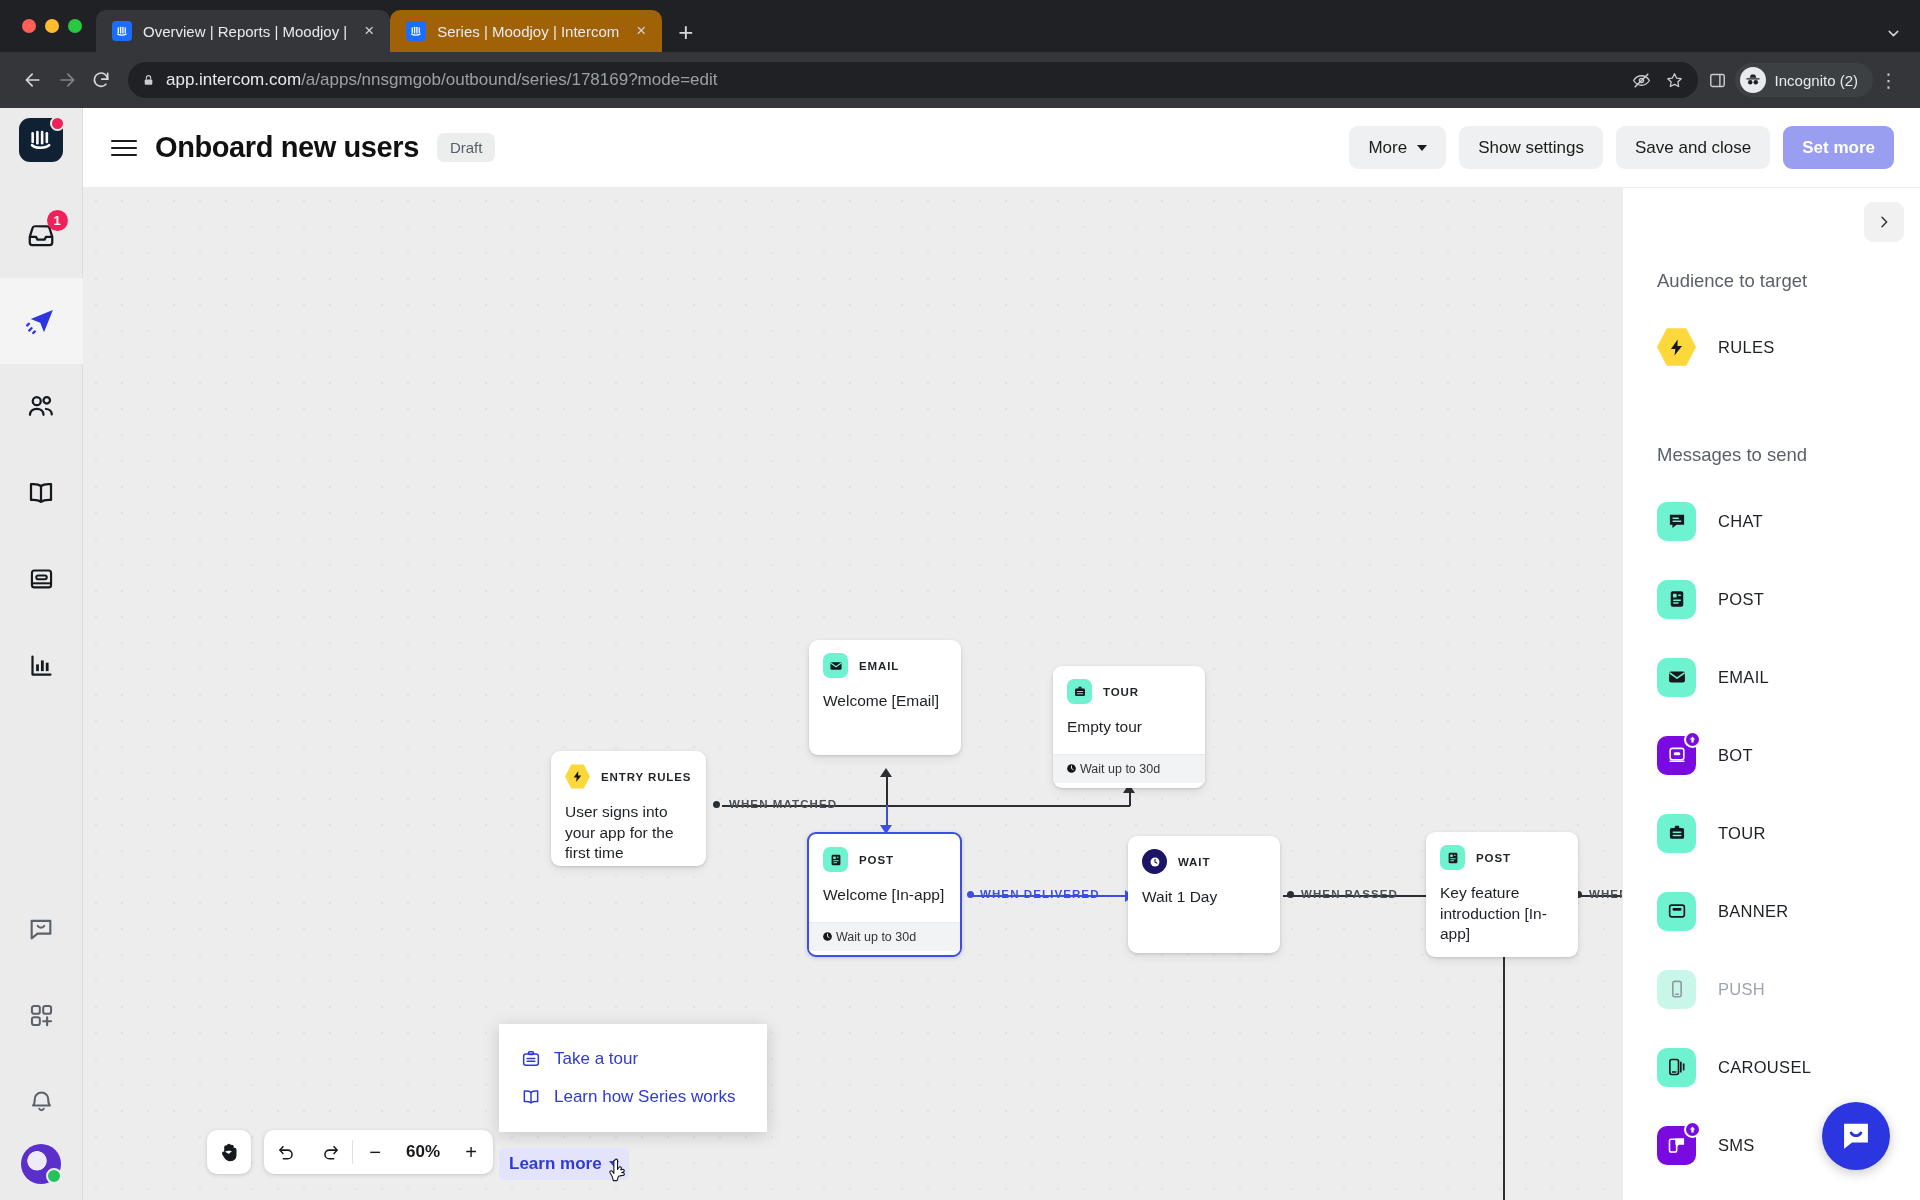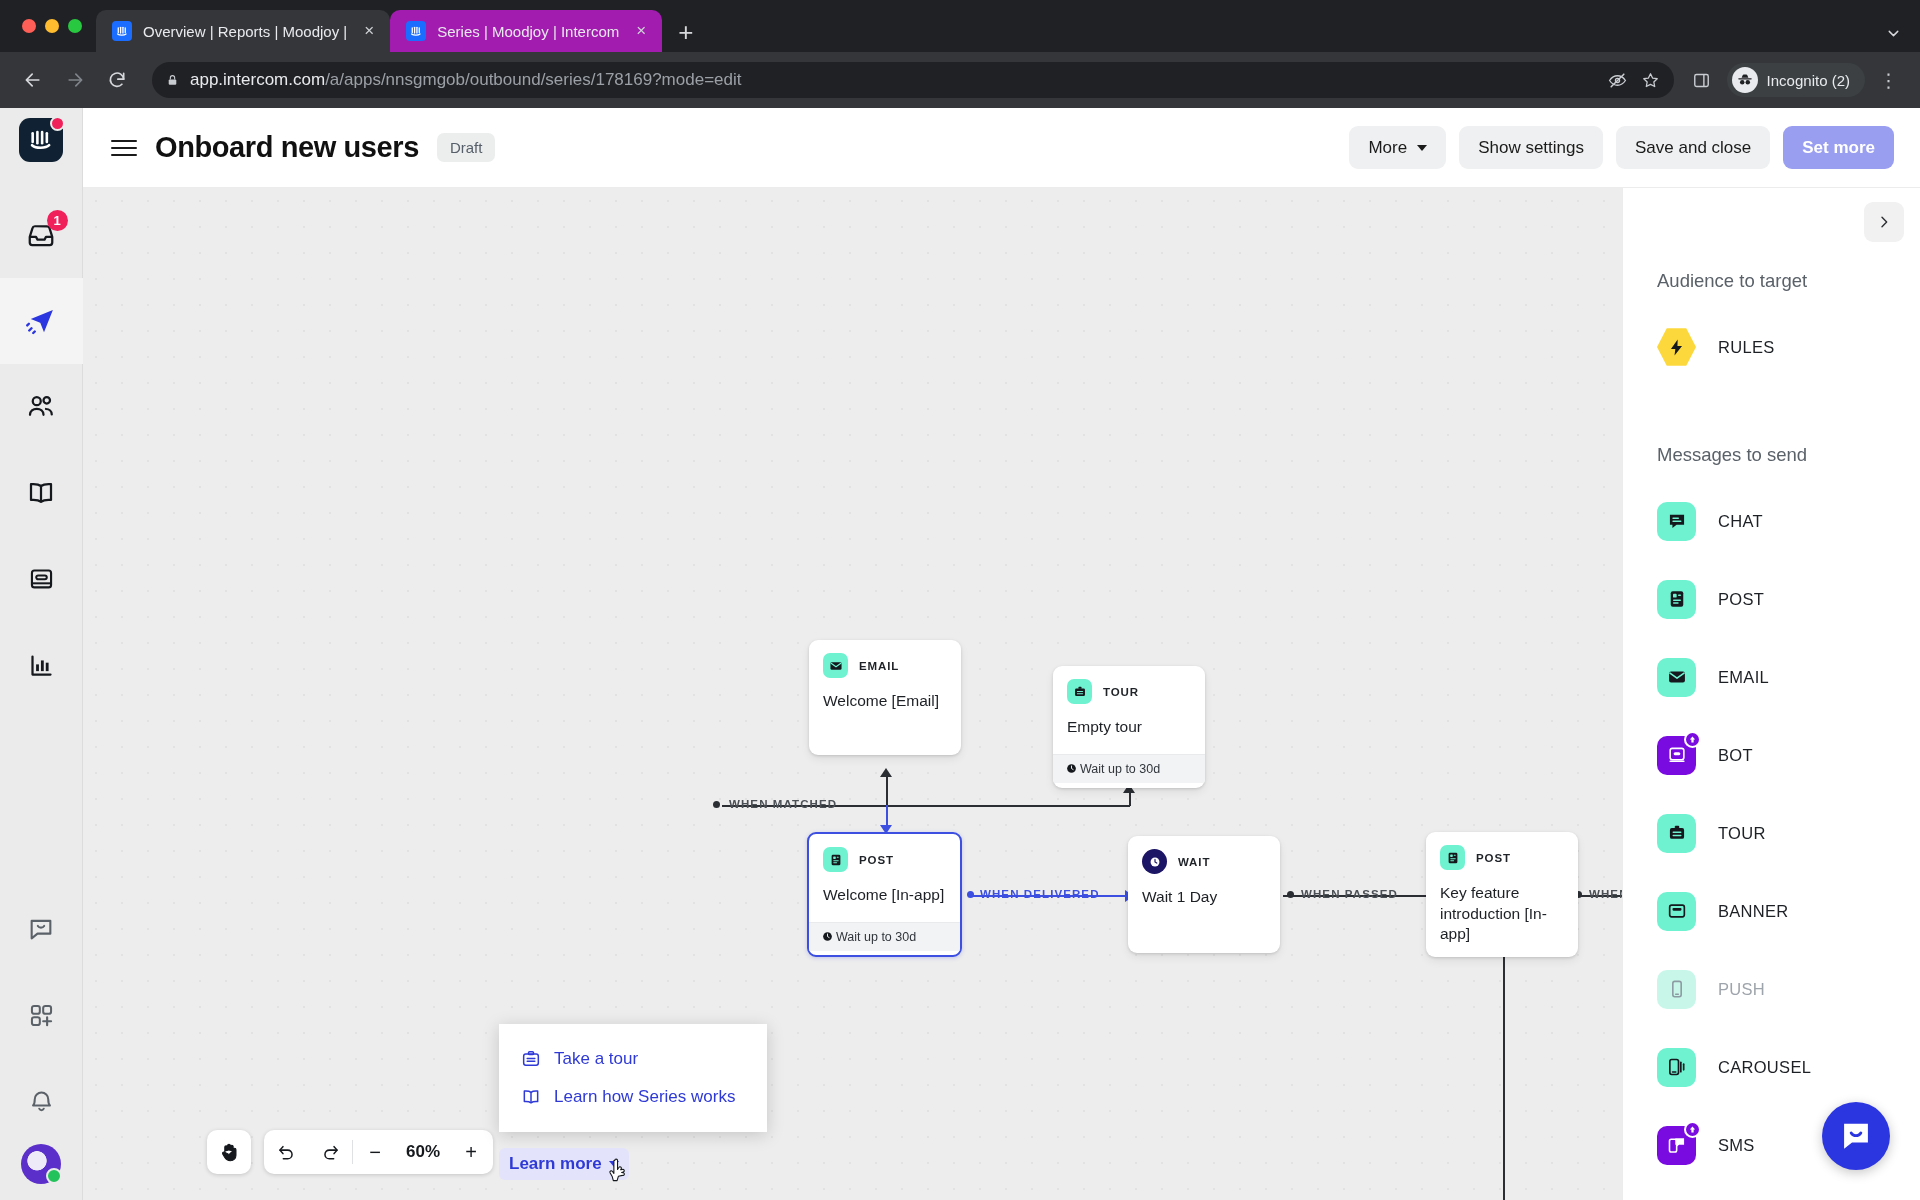--- a/index.html
+++ b/index.html
@@ -21,37 +21,37 @@
   .dot.r { background: #ff5f57; }
   .dot.y { background: #febc2e; }
   .dot.g { background: #28c840; }
 
   .tab {
     height: 42px; display: flex; align-items: center; gap: 11px;
     padding: 0 10px 0 16px; border-radius: 10px 10px 0 0;
     min-width: 270px; max-width: 300px; position: relative;
   }
   .tab.inactive { background: #35363a; }
-  .tab.active { background: #a21caf; }
+  .tab.active { background: #a16207; }
   .tab-fav {
     width: 20px; height: 20px; border-radius: 4px; background: #1a6dff;
     display: flex; align-items: center; justify-content: center; flex: 0 0 auto;
   }
   .tab-title {
     color: #e8eaed; font-size: 15px; white-space: nowrap; overflow: hidden;
     flex: 1 1 auto; text-overflow: clip;
   }
   .tab-close { color: #cfd2d6; font-size: 17px; width: 22px; text-align: center; flex: 0 0 auto; }
   .newtab { color: #d5d7da; font-size: 26px; margin: 0 0 7px 16px; line-height: 1; }
   .tabstrip-right { margin-left: auto; display: flex; align-items: center; padding: 0 18px 10px 0; }
   .chev-down { color: #d5d7da; font-size: 16px; }
 
   .toolbar {
     height: 56px; background: #35363a; display: flex; align-items: center;
-    padding: 0 16px; gap: 8px;
+    padding: 0 16px; gap: 0;
   }
   .navbtn { width: 34px; height: 34px; display: flex; align-items: center; justify-content: center;
             color: #d6d8db; font-size: 20px; border-radius: 50%; }
   .omnibox {
     flex: 1 1 auto; height: 36px; background: #202124; border-radius: 18px;
     display: flex; align-items: center; padding: 0 14px; margin: 0 10px; gap: 11px;
   }
   .omni-url { font-size: 17px; color: #9aa0a6; white-space: nowrap; }
   .omni-url b { color: #e8eaed; font-weight: 400; }
   .omni-right { display: flex; align-items: center; gap: 14px; margin-left: auto; }
@@ -474,20 +474,33 @@
           <div class="edge-label" style="left:646px; top:610px;">WHEN MATCHED</div>
           <div class="edge-label blue" style="left:897px; top:700px;">WHEN DELIVERED</div>
           <div class="edge-label" style="left:1218px; top:700px;">WHEN PASSED</div>
           <div class="edge-label" style="left:1506px; top:700px;">WHEN DELIVERED</div>
 
           <div style="position:absolute;left:630px;top:613px;width:7px;height:7px;border-radius:50%;background:#2b2f34;"></div>
           <div style="position:absolute;left:884px;top:703px;width:7px;height:7px;border-radius:50%;background:#3c4fe0;"></div>
           <div style="position:absolute;left:1204px;top:703px;width:7px;height:7px;border-radius:50%;background:#2b2f34;"></div>
           <div style="position:absolute;left:1492px;top:703px;width:7px;height:7px;border-radius:50%;background:#2b2f34;"></div>
 
+          <div class="node" style="left:468px; top:563px; width:155px; height:115px;">
+            <div class="node-body">
+              <div class="node-head">
+                <span class="node-chip chip-yellow">
+                  <svg width="13" height="13" viewBox="0 0 24 24">
+                      <path d="M13.5 2L5 13.8h5.5L9.5 22 19 10.2h-5.8z" fill="#15181c"></path>
+                    </svg>
+                </span>
+                <span class="node-kind">ENTRY RULES</span>
+              </div>
+              <div class="node-text">User signs into your app for the first time</div>
+            </div>
+          </div>
 
           <div class="node" style="left:726px; top:452px; width:152px; height:115px;">
             <div class="node-body">
               <div class="node-head">
                 <span class="node-chip chip-teal">
                   <svg width="14" height="14" viewBox="0 0 24 24">
                       <rect x="2.5" y="5.5" width="19" height="13" rx="2.4" fill="#15181c"></rect>
                       <path d="M3.6 7.4L12 13.4l8.4-6" stroke="#6ef2d0" stroke-width="2" fill="none" stroke-linecap="round" stroke-linejoin="round"></path>
                     </svg>
                 </span>

